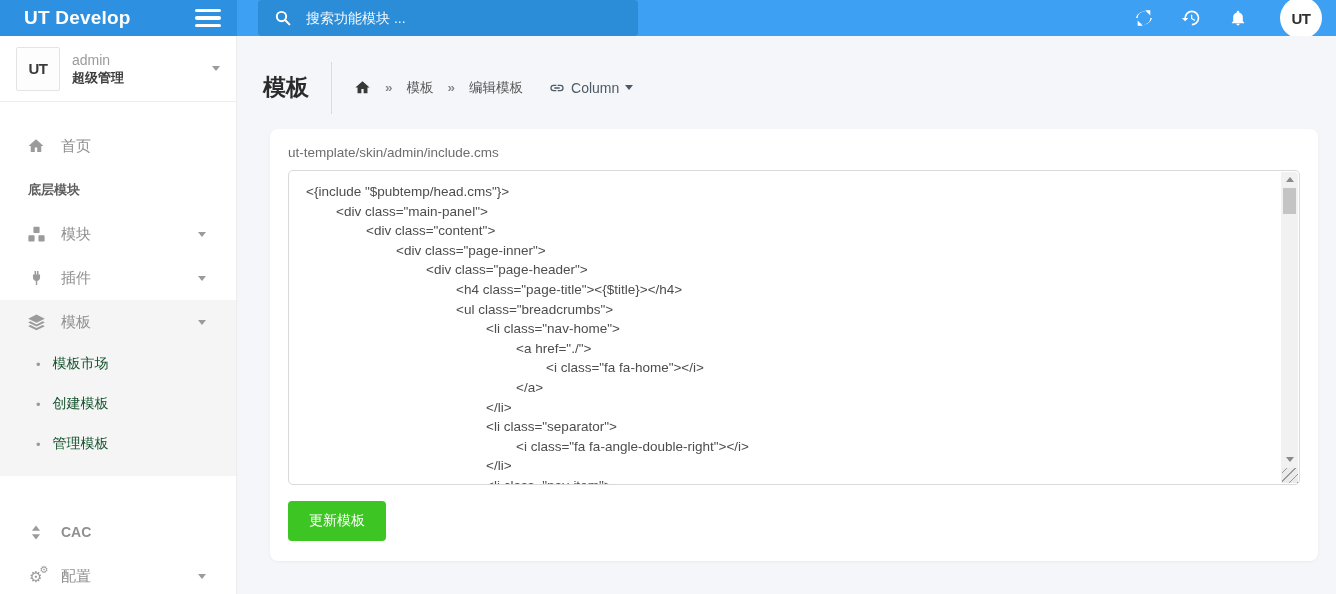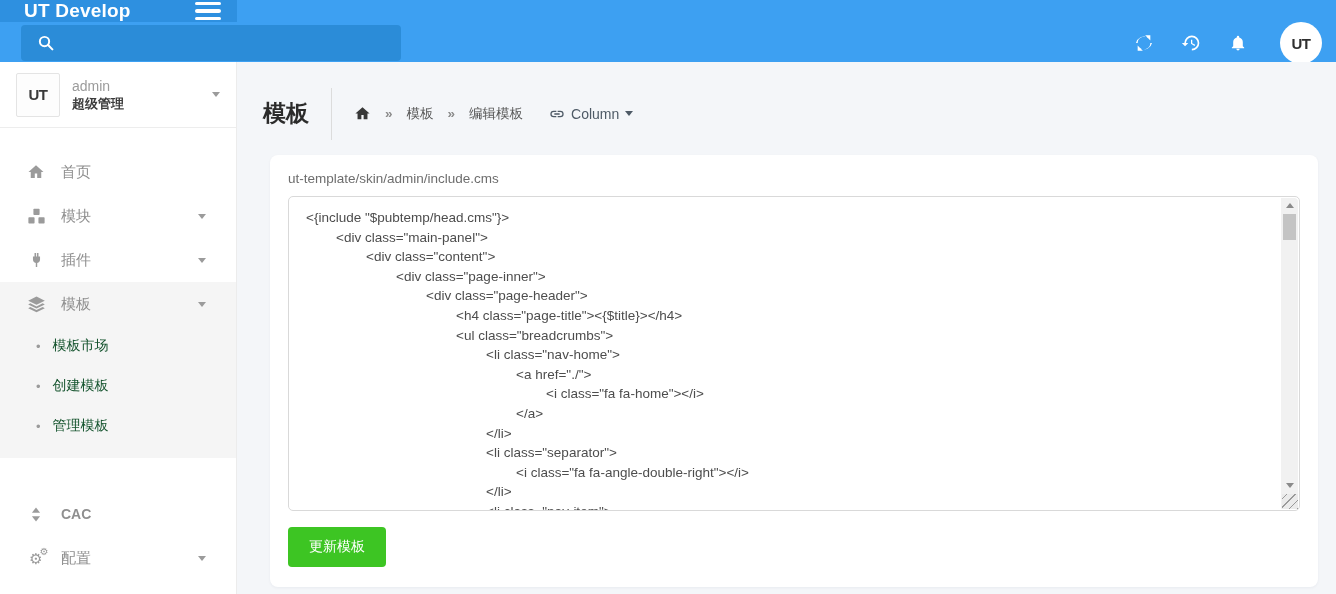--- a/index.html
+++ b/index.html
@@ -1,21 +1,21 @@
 <!DOCTYPE html>
 <html><head>
 <meta charset="utf-8">
 <style>
   * { margin:0; padding:0; box-sizing:border-box; }
   html,body { width:1336px; height:594px; overflow:hidden; }
   body { font-family:"Liberation Sans","DejaVu Sans",sans-serif; background:#f4f6f9; }
   .app { width:1336px; height:594px; display:flex; flex-direction:column; overflow:hidden; }
 
   
-  .topbar { height:62px; display:flex; flex-shrink:0; background:#3da0f2;flex-direction:column; }
+  .topbar { height:36px; display:flex; flex-shrink:0; background:#3da0f2; }
   .brand-area { width:237px; flex-shrink:0; background:#2e90e0; display:flex; align-items:center; justify-content:space-between; padding:0 16px 0 24px; }
   .brand-title { color:#fff; font-size:19px; font-weight:600; letter-spacing:.2px; }
   .hamburger { width:26px; height:18px; display:flex; flex-direction:column; justify-content:space-between; cursor:pointer; }
   .hamburger span { display:block; height:3.4px; background:#fff; border-radius:2px; }
   .topbar-main { flex:1; display:flex; align-items:center; justify-content:space-between; padding:0 14px 0 21px; }
   .searchbox { width:380px; height:36px; background:#2b8cd8; border-radius:4px; display:flex; align-items:center; padding:0 12px; }
   .searchbox svg { flex-shrink:0; margin:0 14px 0 4px; }
   .searchbox input { background:transparent; border:none; outline:none; color:#fff; font-size:14px; width:100%; font-family:inherit; }
   .searchbox input::placeholder { color:rgba(255,255,255,.95); }
   .top-actions { display:flex; align-items:center; gap:25px; }
@@ -86,20 +86,21 @@
           <span></span>
           <span></span>
         </div>
     </div>
     <div class="topbar-main">
       <div class="searchbox">
         <svg width="18" height="18" viewBox="0 0 24 24">
             <circle cx="10" cy="10" r="6.2" fill="none" stroke="#fff" stroke-width="2.6"></circle>
             <line x1="14.8" y1="14.8" x2="20.5" y2="20.5" stroke="#fff" stroke-width="2.8" stroke-linecap="round"></line>
           </svg>
+        <input type="text" placeholder="搜索功能模块 ..." style="">
       </div>
       <div class="top-actions">
         <div class="top-icon">
           <svg width="20" height="20" viewBox="0 0 24 24" class="ic-white">
               <path d="M4.4 12a7.6 7.6 0 0 1 12.9-5.4L19.6 9V2.8h-6.2l2.4 2.4A9.6 9.6 0 0 0 2.4 12h2zm15.2 0a7.6 7.6 0 0 1-12.9 5.4L4.4 15v6.2h6.2l-2.4-2.4A9.6 9.6 0 0 0 21.6 12h-2z"></path>
             </svg>
         </div>
         <div class="top-icon">
           <svg width="20" height="20" viewBox="0 0 24 24" class="ic-white">
               <path d="M13 3a9 9 0 0 0-9 9H1l3.9 3.9L8.8 12H6a7 7 0 1 1 7 7v2a9 9 0 0 0 0-18zm-1 5v5l4.25 2.52.77-1.28-3.52-2.09V8z"></path>
@@ -135,20 +136,21 @@
 
         <div class="nav-row">
           <span class="nav-ic">
             <svg width="18" height="18" viewBox="0 0 24 24" class="ic-gray">
                 <path d="M12 3 2 12h3v8h5.4v-6h3.2v6H19v-8h3z"></path>
               </svg>
           </span>
           <span>首页</span>
         </div>
 
+        <div class="nav-section">底层模块</div>
 
         <div class="nav-row">
           <span class="nav-ic">
             <svg width="19" height="17" viewBox="0 0 24 22" class="ic-gray">
                 <rect x="8" y="1" width="8" height="8" rx="1"></rect>
                 <rect x="1.5" y="12" width="8" height="8" rx="1"></rect>
                 <rect x="14.5" y="12" width="8" height="8" rx="1"></rect>
               </svg>
           </span>
           <span>模块</span>

